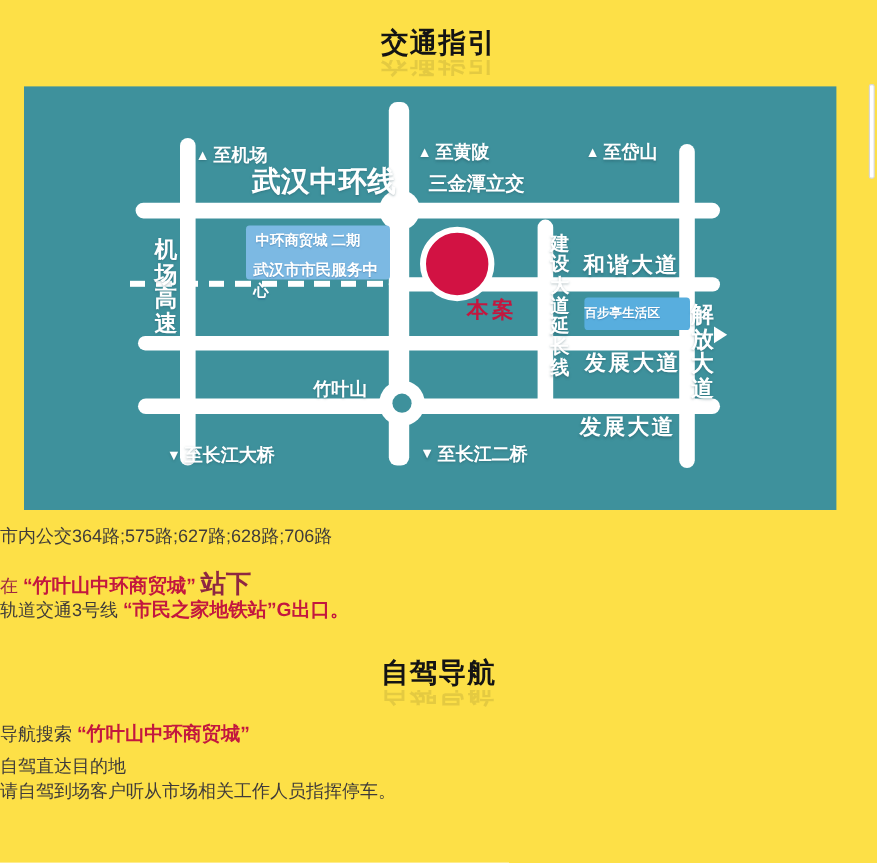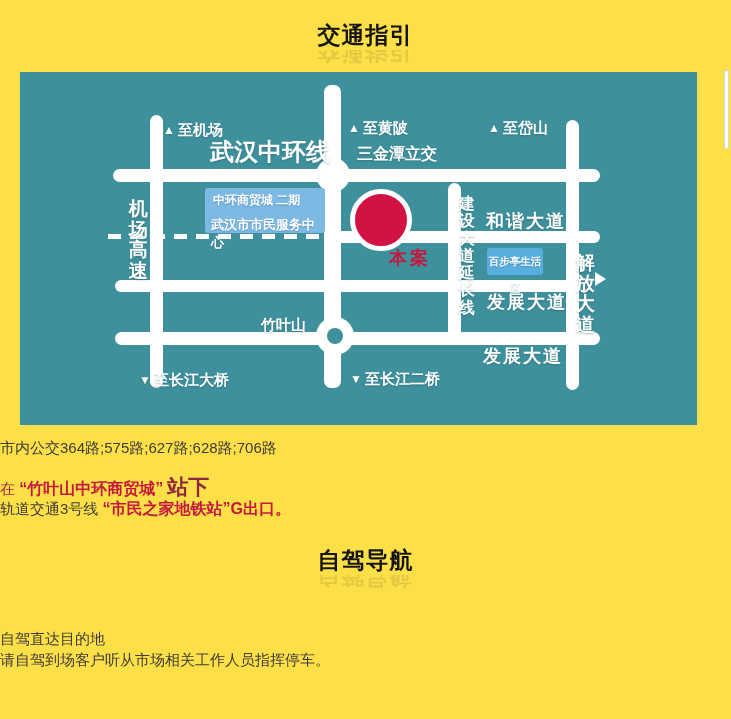--- a/index.html
+++ b/index.html
@@ -65,21 +65,21 @@
     </div>
     <div class="circ" style="left:282px;top:126px;width:20px;height:20px;background:#fff;">
       <div class="circ" style="left:5px;top:5px;width:10px;height:10px;background:#7cb9e3;"></div>
     </div>
     <div class="circ" style="left:330px;top:117px;width:52px;height:52px;background:#d21243;border:5px solid #fff;"></div>
 
     <div class="bluebox" style="left:185px;top:116px;width:120px;height:45px;">
       <div style="font-size:12px;padding:4px 0 0 8px;">中环商贸城 二期</div>
       <div style="font-size:13px;padding:7px 0 0 6px;">武汉市市民服务中心</div>
     </div>
-    <div class="bluebox" style="left:467px;top:176px;width:56px;height:27px;background:#58aede;text-align:center;line-height:27px;font-size:10.5px;">百步亭生活区</div>
+    <div class="bluebox" style="left:467px;top:176px;width:88px;height:27px;background:#58aede;line-height:27px;font-size:10.5px;">百步亭生活区</div>
 
     <div class="map-label" style="left:143px;top:50px;font-size:15px;">
       <span class="tri">▲</span><span>至机场</span>
     </div>
     <div class="map-label" style="left:328px;top:48px;font-size:15px;">
       <span class="tri">▲</span><span>至黄陂</span>
     </div>
     <div class="map-label" style="left:468px;top:48px;font-size:15px;">
       <span class="tri">▲</span><span>至岱山</span>
     </div>
@@ -110,18 +110,22 @@
   <div class="pline" style="top:499px;">
     <span>轨道交通3号线</span>
     <span class="seg-red">“市民之家地铁站”</span><span class="seg-red">G出口。</span>
   </div>
 
   <div class="hwrap" style="top:547px;">
     <div class="htext">自驾导航</div>
     <div class="hrefl">自驾导航</div>
   </div>
 
+  <div class="pline" style="top:603px;">
+    <span>导航搜索</span>
+    <span class="seg-red">“竹叶山中环商贸城”</span>
+  </div>
   <div class="pline" style="top:629px;">自驾直达目的地</div>
   <div class="pline" style="top:650px;">请自驾到场客户听从市场相关工作人员指挥停车。</div>
 
   <div class="scrollbar"></div>
 
 </div>
 
 </body></html>

